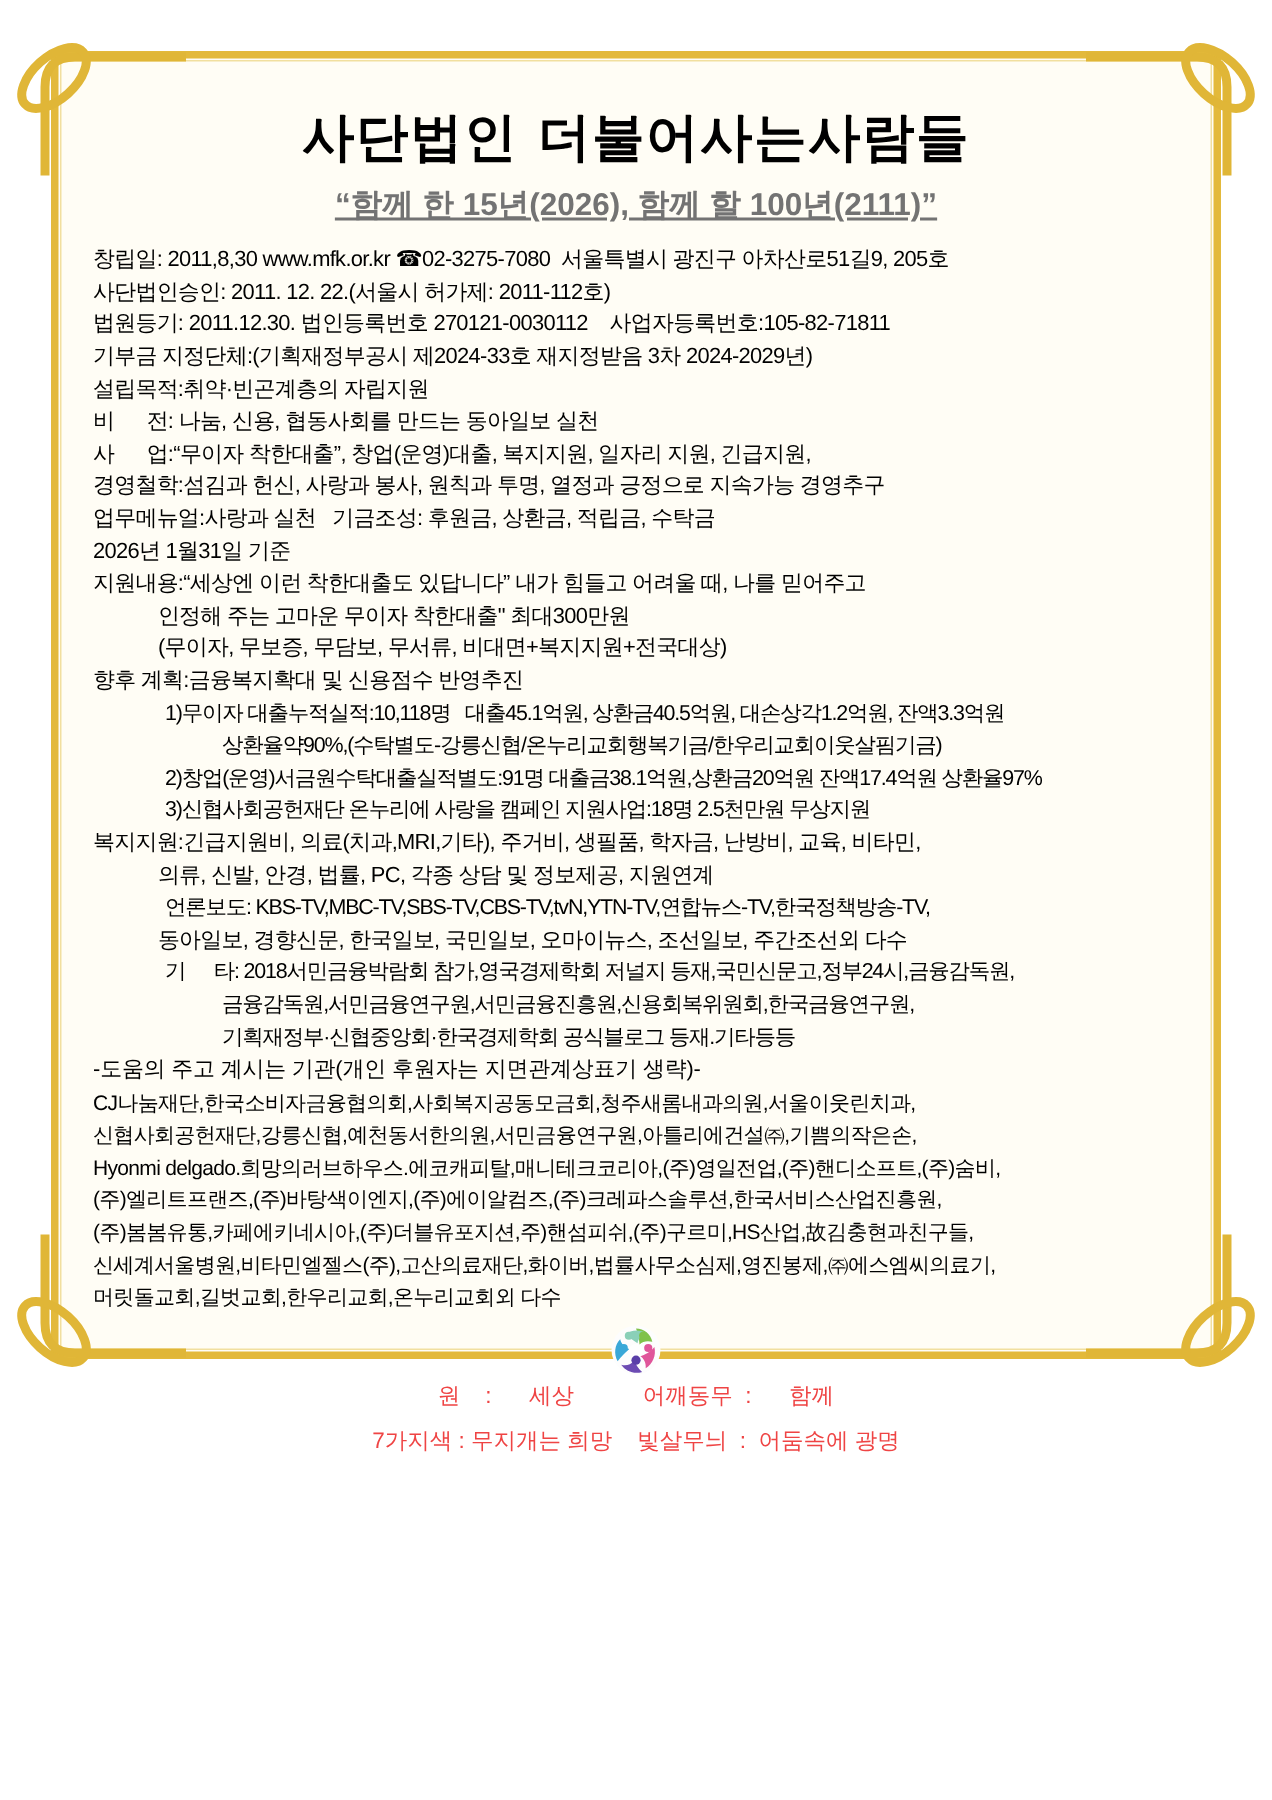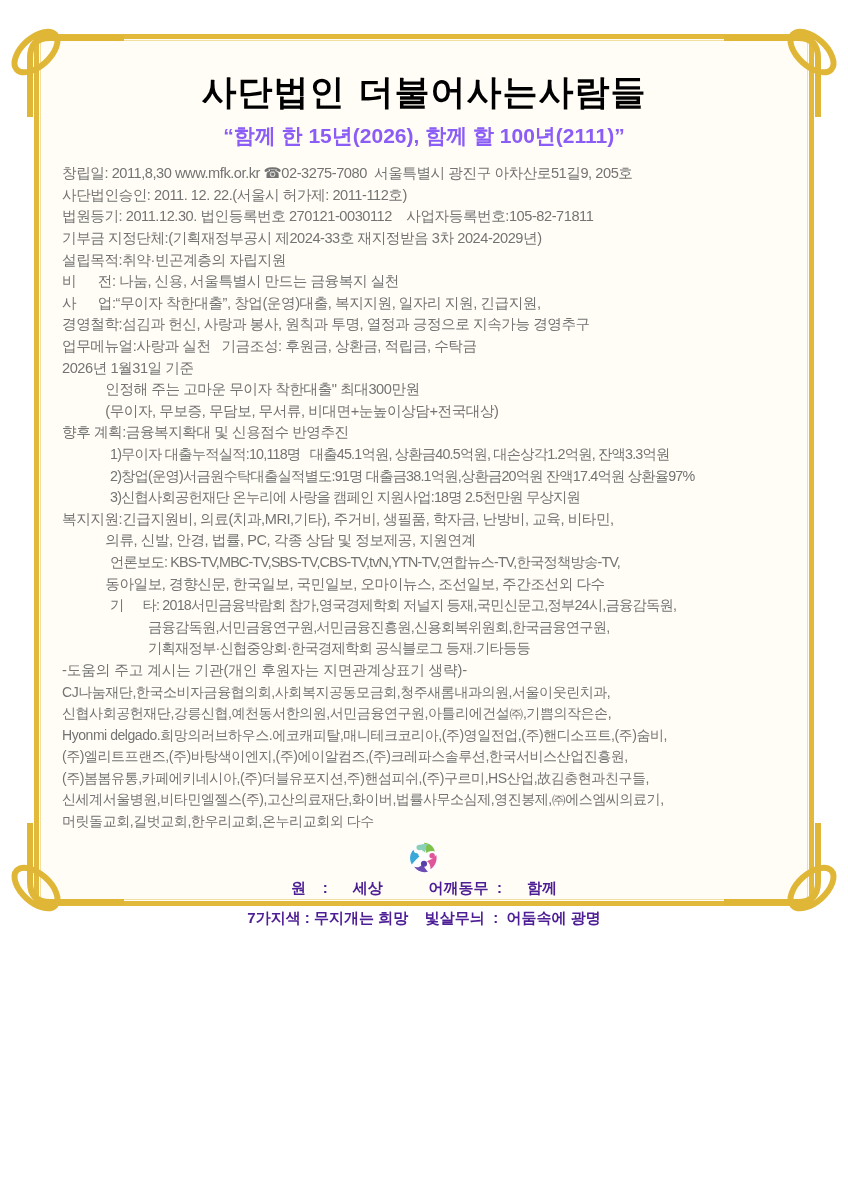--- a/index.html
+++ b/index.html
@@ -59,28 +59,29 @@
     font-size:35px;
     letter-spacing:1px;
     color:#000;
     margin:14px 0 2px 0;
     line-height:1.15;
   }
   .doc-subtitle{
     text-align:center;
     font-weight:bold;
     font-size:21px;
-    color:#8b5cf6;
+    color:#737373;
     margin:10px 0 13px 0;
     letter-spacing:0px;
+    text-decoration:underline;
   }
 
   .body-lines{
     font-size:14.6px;
-    color:#737373;
+    color:#000000;
     line-height:21.6px;
     letter-spacing:-0.1px;
   }
   .ln{
     white-space:pre;
     font-size:14.6px;
     line-height:21.6px;
     margin:0;
   }
   .ln.center{white-space:pre;}
@@ -101,22 +102,22 @@
   }
   .logo{
     width:34px;height:34px;
     border-radius:50%;
     display:block;
   }
   .footer-line{
     white-space:pre;
     font-size:15px;
     line-height:26px;
-    color:#4c1d95;
-    font-weight:700;
+    color:#ef4444;
+    font-weight:400;
   }
   .footer-line.l2{font-size:15px;margin-top:4px;}
 </style>
 </head>
 <body>
 
 <div class="page">
 
   <div class="frame"></div>
   <div class="frame-inner-glow"></div>
@@ -160,32 +161,34 @@
     <div class="doc-subtitle">“함께 한 15년(2026), 함께 할 100년(2111)”</div>
 
     <div class="body-lines">
 
       <div class="ln tight">창립일: 2011,8,30 www.mfk.or.kr ☎02-3275-7080  서울특별시 광진구 아차산로51길9, 205호</div>
       <div class="ln tight">사단법인승인: 2011. 12. 22.(서울시 허가제: 2011-112호)</div>
       <div class="ln tight">법원등기: 2011.12.30. 법인등록번호 270121-0030112    사업자등록번호:105-82-71811</div>
       <div class="ln tight">기부금 지정단체:(기획재정부공시 제2024-33호 재지정받음 3차 2024-2029년)</div>
 
       <div class="ln tight">설립목적:취약·빈곤계층의 자립지원</div>
-      <div class="ln tight">비      전: 나눔, 신용, 서울특별시 만드는 금융복지 실천</div>
+      <div class="ln tight">비      전: 나눔, 신용, 협동사회를 만드는 동아일보 실천</div>
       <div class="ln tight">사      업:“무이자 착한대출”, 창업(운영)대출, 복지지원, 일자리 지원, 긴급지원,</div>
 
       <div class="ln tight">경영철학:섬김과 헌신, 사랑과 봉사, 원칙과 투명, 열정과 긍정으로 지속가능 경영추구</div>
       <div class="ln tight">업무메뉴얼:사랑과 실천   기금조성: 후원금, 상환금, 적립금, 수탁금</div>
       <div class="ln tight">2026년 1월31일 기준</div>
 
+      <div class="ln tight">지원내용:“세상엔 이런 착한대출도 있답니다” 내가 힘들고 어려울 때, 나를 믿어주고</div>
       <div class="ln tight">            인정해 주는 고마운 무이자 착한대출" 최대300만원</div>
-      <div class="ln tight">            (무이자, 무보증, 무담보, 무서류, 비대면+눈높이상담+전국대상)</div>
+      <div class="ln tight">            (무이자, 무보증, 무담보, 무서류, 비대면+복지지원+전국대상)</div>
       <div class="ln tight">향후 계획:금융복지확대 및 신용점수 반영추진</div>
 
       <div class="ln tighter">1)무이자 대출누적실적:10,118명   대출45.1억원, 상환금40.5억원, 대손상각1.2억원, 잔액3.3억원</div>
+      <div class="ln tighter">            상환율약90%,(수탁별도-강릉신협/온누리교회행복기금/한우리교회이웃살핌기금)</div>
       <div class="ln tighter">2)창업(운영)서금원수탁대출실적별도:91명 대출금38.1억원,상환금20억원 잔액17.4억원 상환율97%</div>
       <div class="ln tighter">3)신협사회공헌재단 온누리에 사랑을 캠페인 지원사업:18명 2.5천만원 무상지원</div>
 
       <div class="ln tight">복지지원:긴급지원비, 의료(치과,MRI,기타), 주거비, 생필품, 학자금, 난방비, 교육, 비타민,</div>
       <div class="ln tight">            의류, 신발, 안경, 법률, PC, 각종 상담 및 정보제공, 지원연계</div>
 
       <div class="ln tighter">언론보도: KBS-TV,MBC-TV,SBS-TV,CBS-TV,tvN,YTN-TV,연합뉴스-TV,한국정책방송-TV,</div>
       <div class="ln tight">            동아일보, 경향신문, 한국일보, 국민일보, 오마이뉴스, 조선일보, 주간조선외 다수</div>
 
       <div class="ln tighter">기      타: 2018서민금융박람회 참가,영국경제학회 저널지 등재,국민신문고,정부24시,금융감독원,</div>

